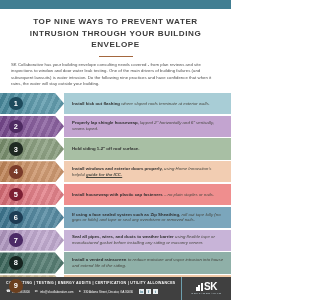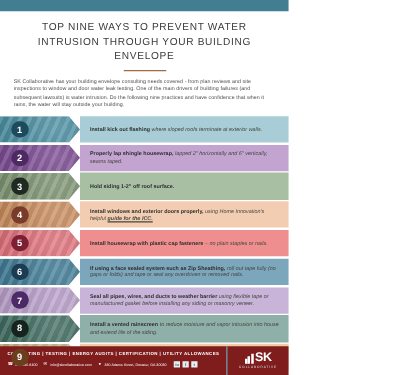--- a/index.html
+++ b/index.html
@@ -8,21 +8,21 @@
     font-family: "Liberation Sans", sans-serif;
     background: #ffffff;
     overflow: hidden;
   }
   #page { position: relative; width: 231px; height: 300px; background: #fff; }
 
   .topbar { height: 9px; background: #417e92; width: 100%; }
 
   .header { padding: 7px 11px 0 11px; }
   .title {
-    font-size: 8.1px; font-weight: normal; color: #3b3b3b;
+    font-size: 8.1px; font-weight: bold; color: #3b3b3b;
     text-align: center; letter-spacing: 0.55px; line-height: 11.5px;
     text-transform: uppercase;
   }
   .rule { width: 34px; height: 1.6px; background: #a4673e; margin: 5px auto 5px auto; }
 
   .intro {
     padding: 0 11px; font-size: 4.25px; line-height: 6.2px;
     color: #4e4e4e; text-align: left; letter-spacing: 0.04px;
   }
 
@@ -59,21 +59,21 @@
   .body .txt {
     font-size: 4.3px; line-height: 5.9px; color: #46463f;
     letter-spacing: 0.02px;
   }
   .body .txt b { font-weight: bold; color: #2f2f2f; }
   .body .txt i { font-style: italic; }
   .body .txt u { text-decoration: underline; font-style: italic; font-weight: bold; }
 
   .footer {
     position: absolute; left: 0; right: 0; bottom: 0; height: 23px;
-    background: #7f1d1d; display: flex; align-items: stretch;
+    background: #404040; display: flex; align-items: stretch;
   }
   .footer-left { flex: 1 1 auto; padding: 3.5px 5px 3px 6px; }
   .services {
     font-size: 3.5px; font-weight: bold; color: #ffffff;
     letter-spacing: 0.35px; white-space: nowrap;
   }
   .contactrow {
     display: flex; align-items: center; gap: 4px;
     margin-top: 4.5px; white-space: nowrap;
   }

